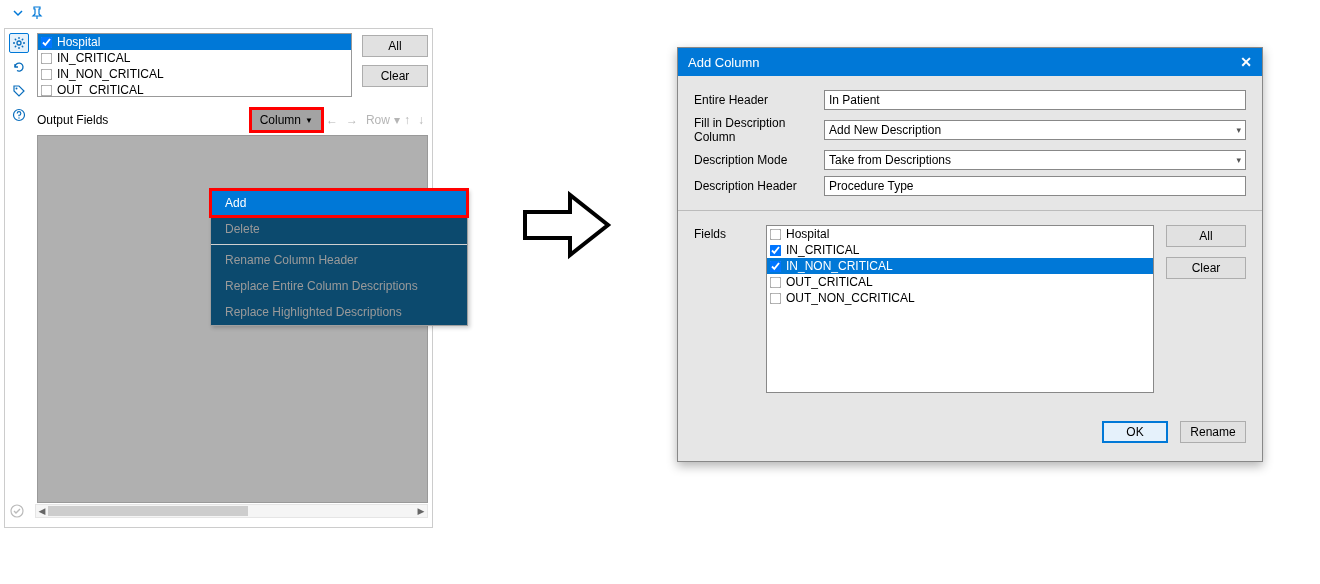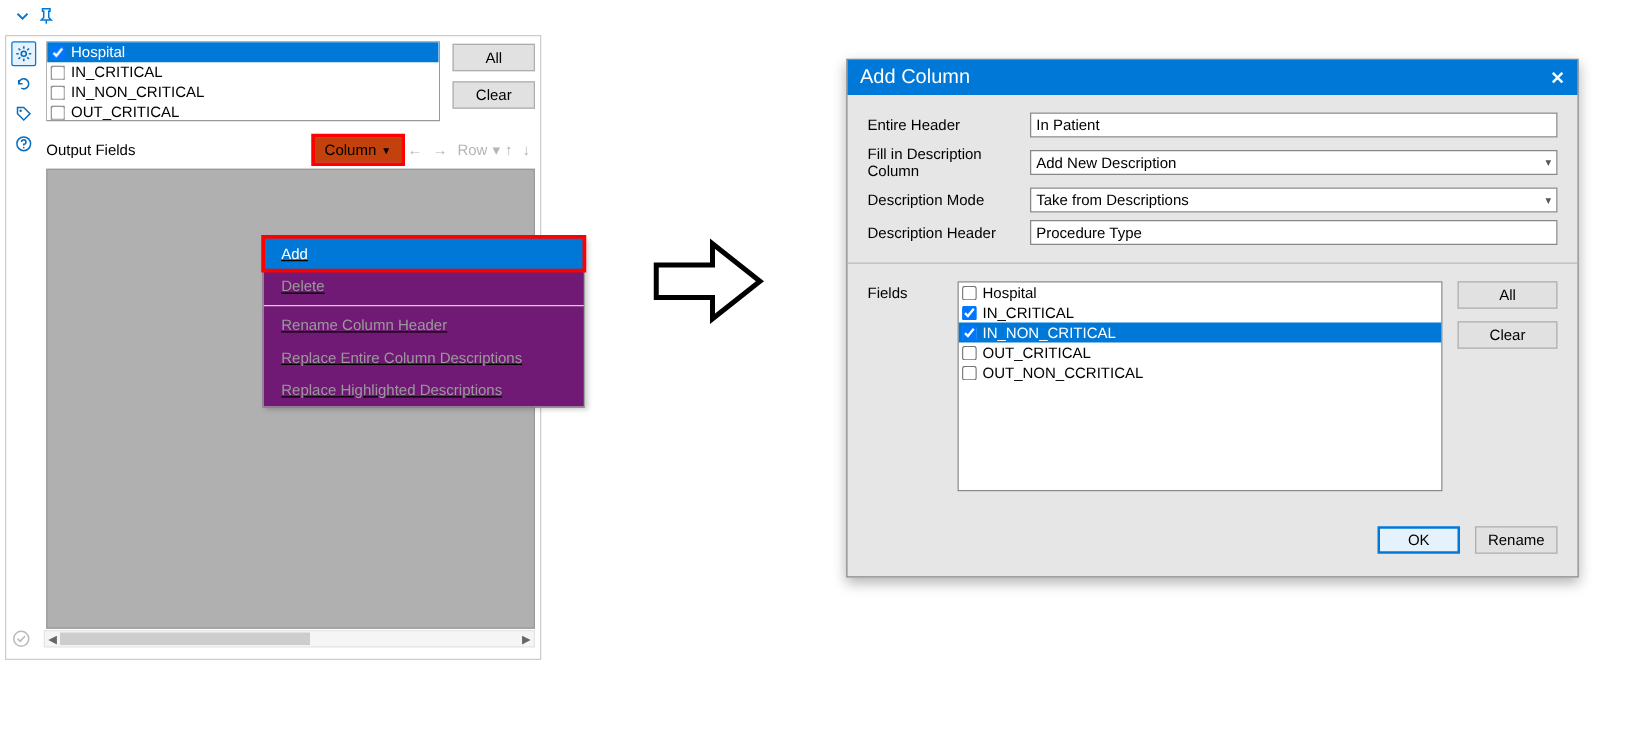--- a/index.html
+++ b/index.html
@@ -22,49 +22,49 @@
   .list-box { flex: 1; border: 1px solid #999; background: #fff; height: 64px; overflow-y: scroll; }
   .list-item { display: flex; align-items: center; height: 16px; padding: 0 2px; }
   .list-item.selected { background: #0078d7; color: #fff; }
   .list-item input[type=checkbox] { margin: 0 4px 0 0; transform: scale(.9); }
   .btn-col { width: 66px; display: flex; flex-direction: column; gap: 8px; padding-top: 2px; }
   .win-btn { height: 22px; border: 1px solid #adadad; background: #e1e1e1; cursor: pointer; display: flex; align-items: center; justify-content: center; }
   .win-btn.primary { border: 2px solid #0078d7; background: #e5f1fb; }
 
   .of-row { display: flex; align-items: center; margin-top: 12px; }
   .of-label { flex: 1; }
-  .col-btn { height: 22px; border: 1px solid #adadad; background: #c2410c; padding: 0 8px; display: flex; align-items: center; gap: 4px; cursor: pointer; position: relative; }
+  .col-btn { height: 22px; border: 1px solid #adadad; background: #a3a3a3; padding: 0 8px; display: flex; align-items: center; gap: 4px; cursor: pointer; position: relative; }
   .col-btn .tri { font-size: 8px; }
   .red-box { outline: 3px solid #ff0000; outline-offset: -1px; }
   .nav-arrow { color: #b5b5b5; margin: 0 4px; }
   .row-lbl { color: #b5b5b5; margin: 0 4px; }
 
   .output-area { background: #b0b0b0; border: 1px solid #999; height: 368px; margin-top: 4px; }
 
-  .context-menu { position: absolute; left: 205px; top: 160px; width: 258px; background: #701a75; border: 1px solid #a0a0a0; box-shadow: 2px 2px 4px rgba(0,0,0,.2); z-index: 10; text-decoration: underline; }
+  .context-menu { position: absolute; left: 205px; top: 160px; width: 258px; background: #0c4a6e; border: 1px solid #a0a0a0; box-shadow: 2px 2px 4px rgba(0,0,0,.2); z-index: 10; }
   .cm-item { padding: 6px 14px; cursor: default; }
   .cm-item.selected { background: #0078d7; color: #fff; }
   .cm-item.disabled { color: #9a9a9a; }
   .cm-sep { height: 1px; background: #d0d0d0; margin: 2px 0; }
   .cm-red-top { outline: 3px solid #ff0000; outline-offset: -1px; }
 
   .footer { position: absolute; left: 4px; right: 4px; bottom: 6px; height: 20px; display: flex; align-items: center; }
   .footer .check { color: #999; margin-right: 10px; }
   .scrollbar-h { flex: 1; height: 14px; background: #f5f5f5; border: 1px solid #e5e5e5; position: relative; }
   .scrollbar-h .thumb { position: absolute; left: 12px; top: 1px; width: 200px; height: 10px; background: #cdcdcd; }
   .scrollbar-h .arr { position: absolute; top: 0; width: 12px; height: 12px; display: flex; align-items: center; justify-content: center; color: #666; font-size: 9px; }
   .scrollbar-h .arr.l { left: 0; } .scrollbar-h .arr.r { right: 0; }
 
   
   .big-arrow { position: absolute; left: 520px; top: 190px; }
 
   
   .dialog { position: absolute; left: 677px; top: 47px; width: 586px; border: 1px solid #888; background: #e6e6e6; box-shadow: 0 4px 10px rgba(0,0,0,.3); }
   .dlg-title { background: #0078d7; color: #fff; height: 28px; display: flex; align-items: center; padding: 0 10px; }
-  .dlg-title .t { flex: 1; font-size: 16px; }
+  .dlg-title .t { flex: 1; font-size: 13px; }
   .dlg-close { color: #fff; font-weight: bold; cursor: pointer; font-size: 14px; }
   .dlg-body { padding: 14px 16px 10px 16px; }
   .frm-row { display: flex; align-items: center; margin-bottom: 6px; }
   .frm-row label { width: 130px; }
   .frm-row input.text { flex: 1; height: 20px; border: 1px solid #888; padding: 0 4px; background: #fff; }
   .frm-row .select { flex: 1; height: 20px; border: 1px solid #888; background: #fff; display: flex; align-items: center; padding: 0 4px; position: relative; cursor: pointer; }
   .frm-row .select .caret { margin-left: auto; font-size: 9px; color: #555; }
 
   .dlg-sep { height: 1px; background: #bbb; margin: 14px -16px 14px -16px; }
 

